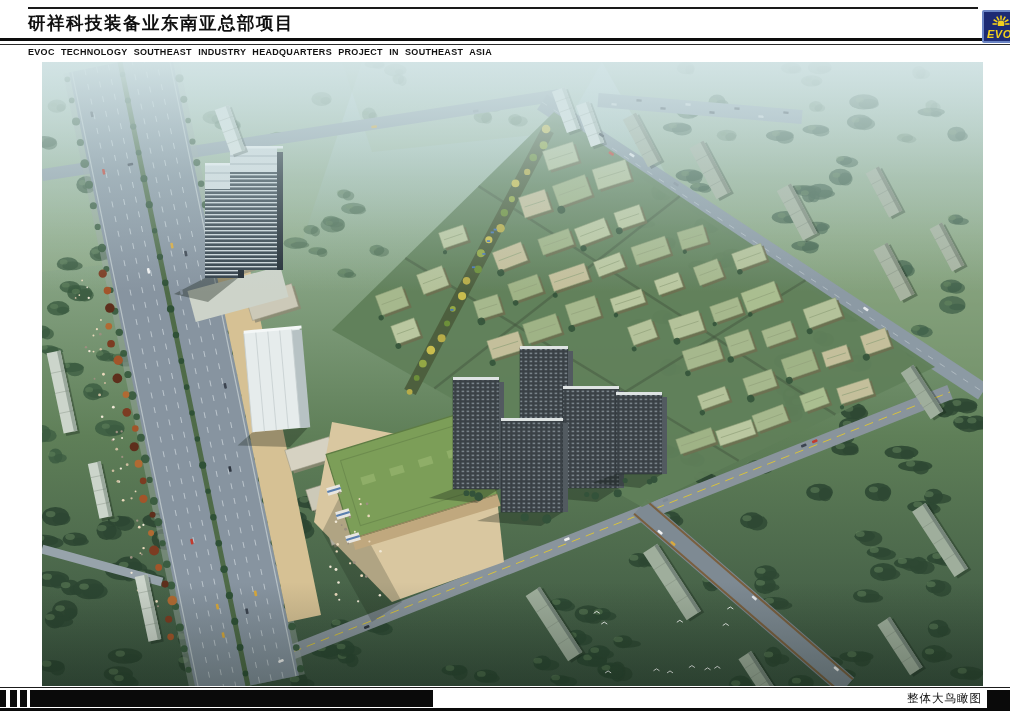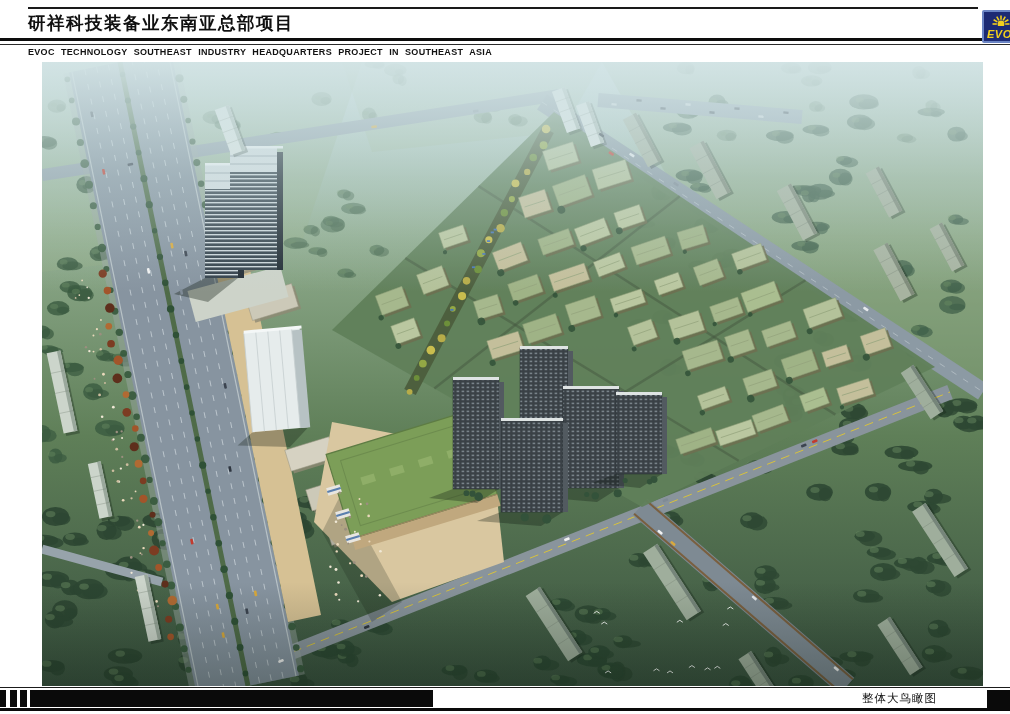--- a/index.html
+++ b/index.html
@@ -15,21 +15,21 @@
   .logo{position:absolute;left:982px;top:10px;width:38px;height:33px;border:2px solid #6a84c4;
         border-radius:2px;box-sizing:border-box;background:#1c2a74;}
   .logo-text{position:absolute;left:3px;bottom:1px;font-size:11px;font-weight:bold;
              font-style:italic;letter-spacing:0.5px;color:#f2cf1d;}
   .logo-sun{position:absolute;left:2px;top:0;}
   #scene{position:absolute;left:42px;top:62px;width:941px;height:624px;display:block;}
   .edge-rule{position:absolute;left:0;top:687px;width:1010px;height:1px;background:#1b1b1b;}
   .stripe{position:absolute;top:690px;height:17px;background:#0a0a0a;}
   .s1{left:0;width:6px;} .s2{left:10px;width:7px;} .s3{left:20px;width:7px;}
   .bar{position:absolute;left:30px;top:690px;width:403px;height:17px;background:#0a0a0a;}
-  .caption{position:absolute;left:862px;top:691px;width:120px;text-align:left;
+  .caption{position:absolute;left:862px;top:691px;width:120px;text-align:right;
            font-family:"DejaVu Serif","Liberation Serif",serif;font-size:11.5px;
            letter-spacing:1px;color:#111;}
   .end-block{position:absolute;left:987px;top:690px;width:23px;height:18px;background:#0a0a0a;}
   .bottom-rule{position:absolute;left:0;top:708px;width:1010px;height:3px;background:#0a0a0a;}
 </style>
 </head>
 <body>
 
 <div class="page">
   <div class="rule-top"></div>

